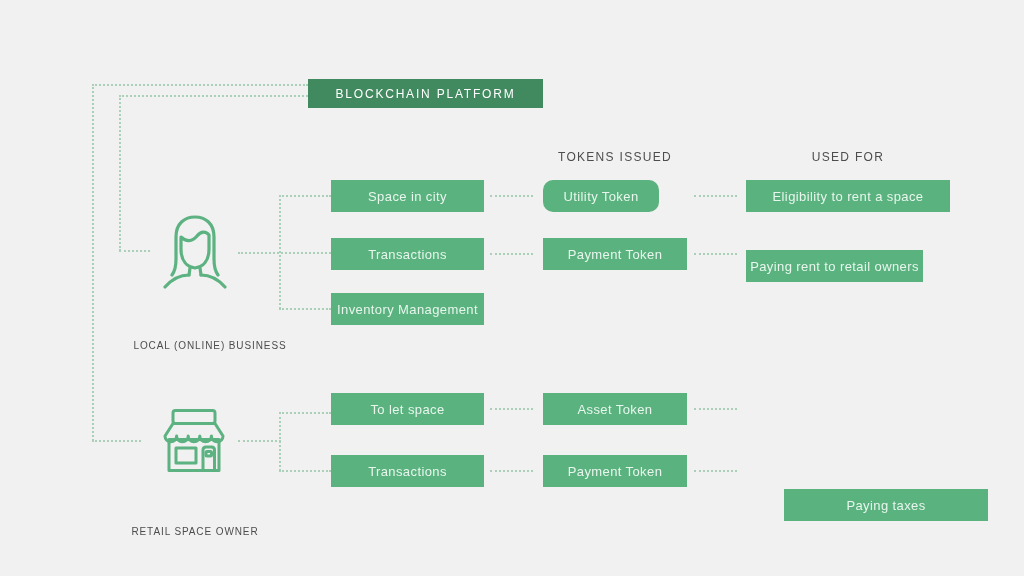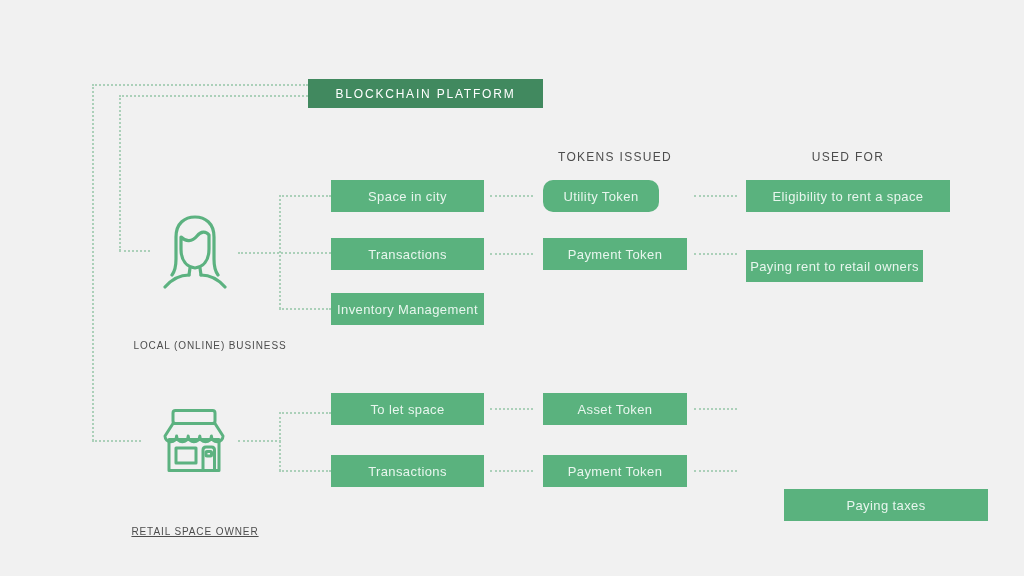--- a/index.html
+++ b/index.html
@@ -91,21 +91,21 @@
   <div class="icon" style="position:absolute;left:162px;top:408px;">
     <svg width="64" height="66" viewBox="0 0 64 66" fill="none" stroke="#5cb280" stroke-width="3" stroke-linecap="round" stroke-linejoin="round">
       <rect x="11" y="2.5" width="42" height="13" rx="2.5"></rect>
       <path d="M11,15.5 L3,28 a5.8,5.8 0 0 0 11.6,0 a5.8,5.8 0 0 0 11.6,0 a5.8,5.8 0 0 0 11.6,0 a5.8,5.8 0 0 0 11.6,0 a5.8,5.8 0 0 0 11.6,0 L53,15.5 Z"></path>
       <rect x="7" y="31.5" width="50" height="31"></rect>
       <rect x="14" y="40" width="20" height="15"></rect>
       <path d="M41,62.5 L41,42 Q41,39 44,39 L49.5,39 Q52.5,39 52.5,42 L52.5,62.5"></path>
       <rect x="44" y="43.5" width="5.5" height="4.5" rx="1"></rect>
     </svg>
   </div>
-  <div class="actor-label" style="left:100px;top:489px;width:190px;text-decoration:underline;">RETAIL SPACE OWNER</div>
+  <div class="actor-label" style="left:100px;top:489px;width:190px;">RETAIL SPACE OWNER</div>
 
   <div class="box" style="left:331px;top:180px;width:153px;">Space in city</div>
   <div class="box" style="left:543px;top:180px;width:116px;border-radius:10px;">Utility Token</div>
   <div class="box" style="left:746px;top:180px;width:204px;">Eligibility to rent a space</div>
 
   <div class="box" style="left:331px;top:238px;width:153px;">Transactions</div>
   <div class="box" style="left:543px;top:238px;width:144px;">Payment Token</div>
   <div class="box" style="left:746px;top:250px;width:177px;">Paying rent to retail owners</div>
 
   <div class="box" style="left:331px;top:293px;width:153px;">Inventory Management</div>

